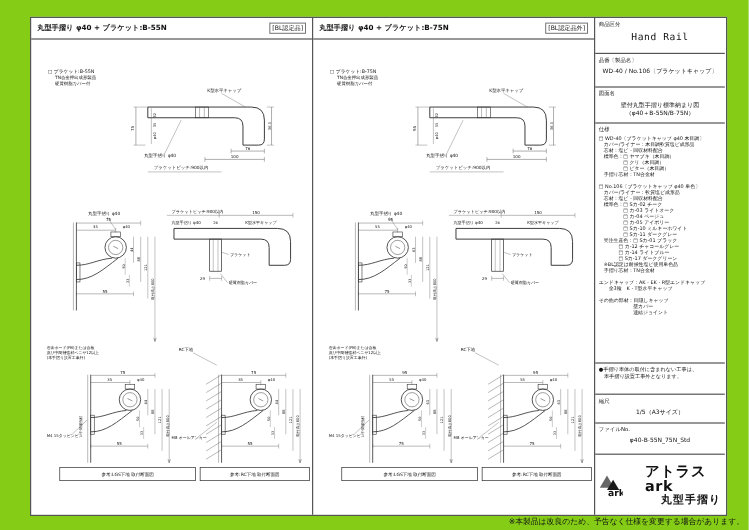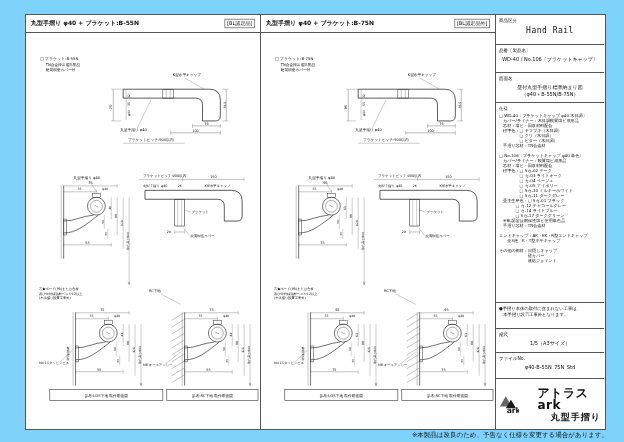--- a/index.html
+++ b/index.html
@@ -1,16 +1,16 @@
 <!DOCTYPE html>
 <html><head>
 <meta charset="utf-8">
 <style>
   html,body{margin:0;padding:0;background:#fff;}
-  .page{position:relative;width:624px;height:442px;background:#7dd3fc;overflow:hidden;
+  .page{position:relative;width:624px;height:442px;background:#84cc16;overflow:hidden;
         font-family:"DejaVu Sans",sans-serif;color:#111;}
   .frame{position:absolute;left:25px;top:14px;width:579px;height:414px;border:1px solid #555;
          display:flex;box-sizing:content-box;background:#fff;}
   .panel{width:235px;border-right:1px solid #555;position:relative;box-sizing:border-box;}
   .panel-header{height:18px;border-bottom:1px solid #555;display:flex;align-items:center;
                 justify-content:space-between;padding:0 5px;box-sizing:border-box;}
   .panel-title{font-size:6px;font-weight:bold;white-space:nowrap;}
   .panel-badge{font-size:6px;border:1px solid #777;padding:0 2px;white-space:nowrap;transform:scale(.85);transform-origin:right center;}
   .panel-svg{display:block;width:233px;height:394px;}
   
@@ -21,21 +21,21 @@
   .tb-label{font-size:9px;}
   .hand-rail{font-family:"DejaVu Sans Mono",monospace;font-size:16px;text-align:center;margin-top:4px;letter-spacing:1px;}
   .tb-center{text-align:center;margin-top:5px;font-size:10px;white-space:pre-line;}
   .spec{font-size:8.2px;line-height:1.22;white-space:pre-line;margin-top:3px;}
   .tb-note{font-size:8.6px;line-height:1.25;white-space:pre-line;margin-top:1px;}
   .logo-sec{flex:1;display:flex;align-items:center;justify-content:center;}
   .logo-row{display:flex;align-items:center;gap:2px;}
   .logo-txt{display:flex;flex-direction:column;align-items:flex-end;line-height:1;margin-left:16px;}
   .company{font-size:12px;font-weight:bold;letter-spacing:.5px;}
   .company2{font-size:9px;font-weight:bold;margin-top:2px;letter-spacing:1px;}
-  .footer-note{position:absolute;right:16px;bottom:2px;font-size:6.5px;}
+  .footer-note{position:absolute;right:4px;bottom:2px;font-size:6.5px;}
 </style>
 </head>
 <body>
 
 <div class="page">
   <div class="frame">
 
     <div class="panel">
       <div class="panel-header">
         <span class="panel-title">丸型手摺り φ40 + ブラケット:B-55N</span>

